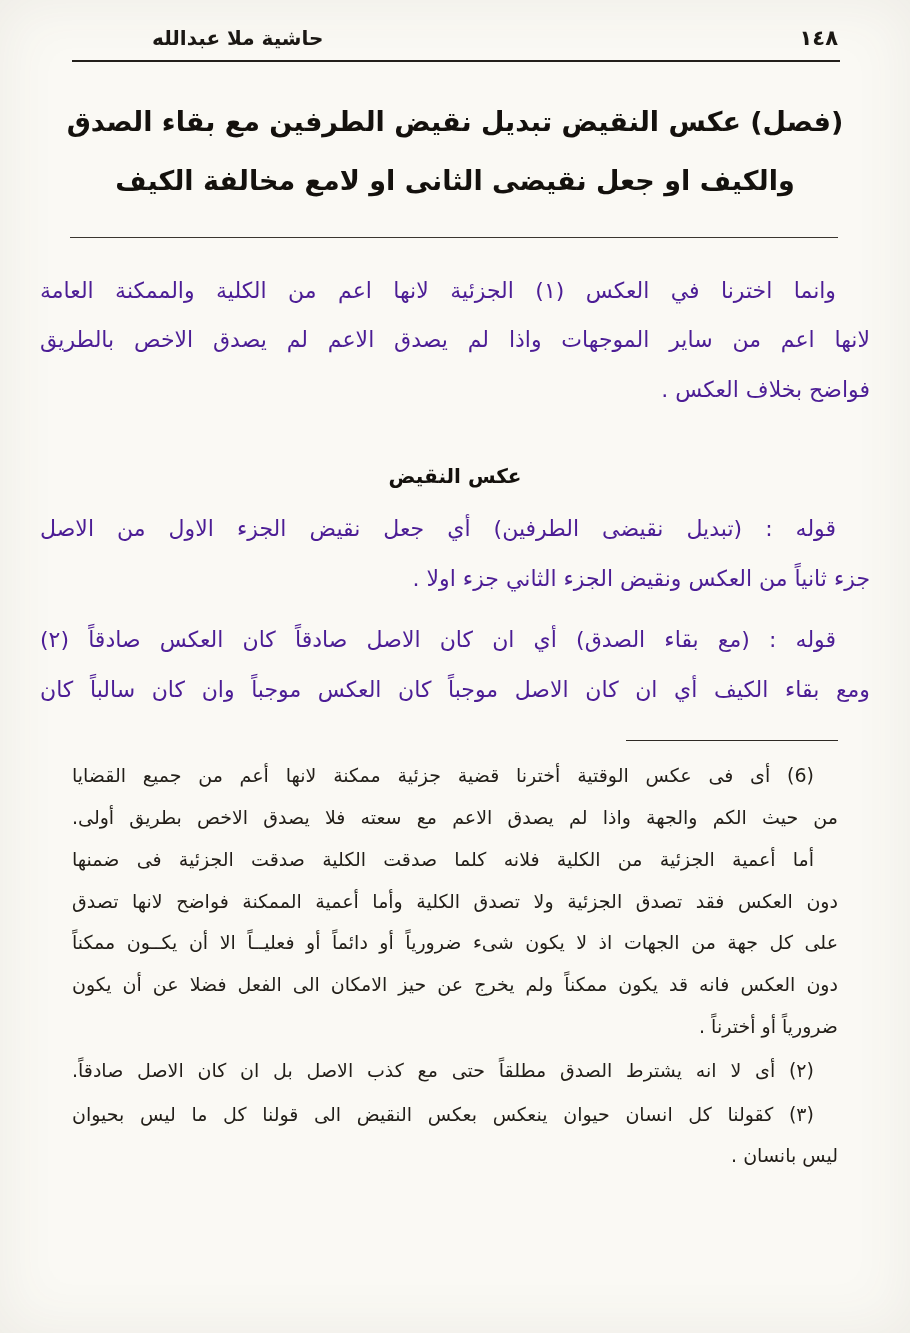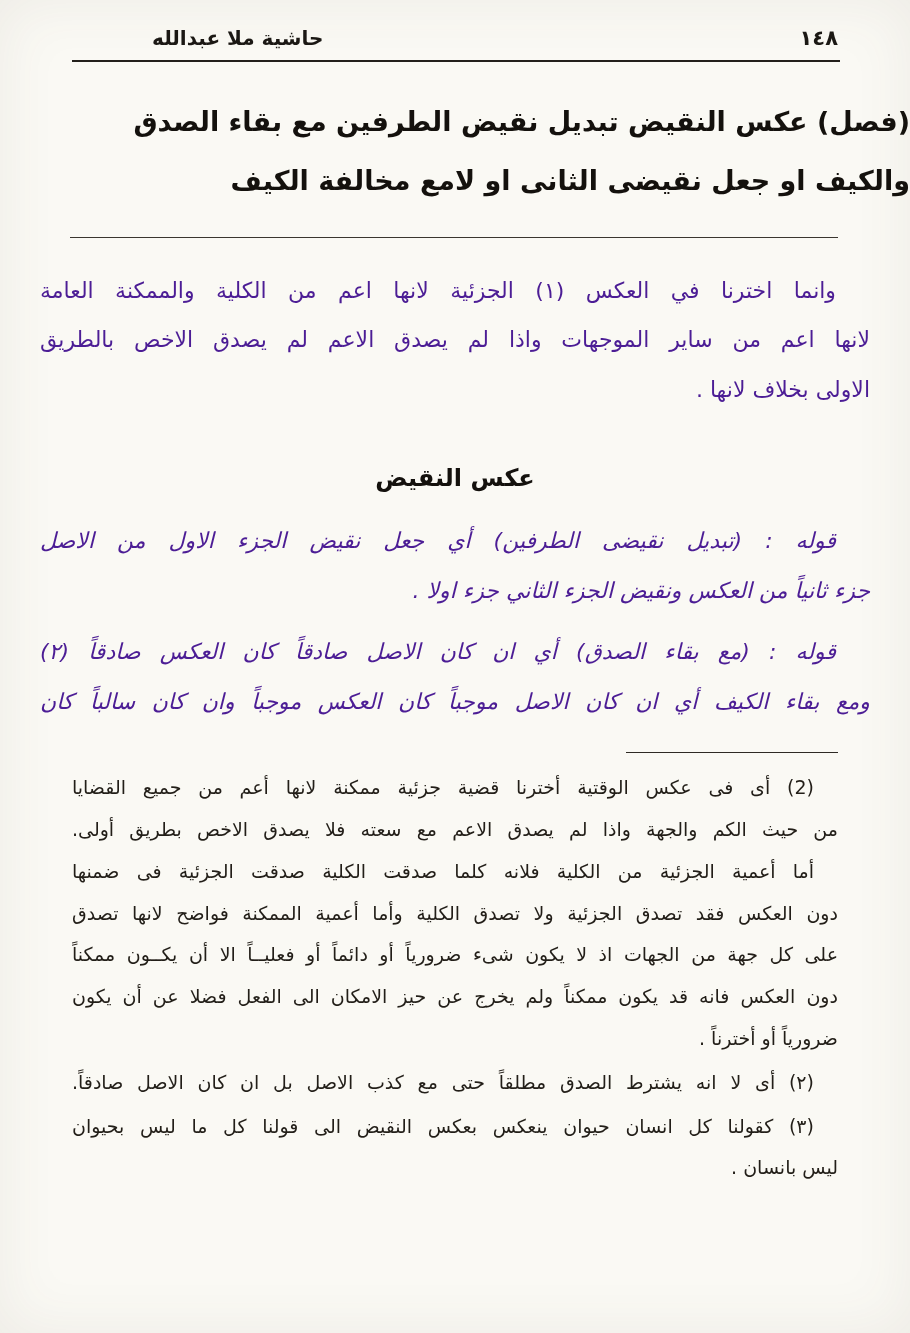--- a/index.html
+++ b/index.html
@@ -40,52 +40,52 @@
   }
   .header-rule {
     height: 2px;
     background: #23201b;
     margin: 2px 70px 0 72px;
   }
 
   
   .chapter-title {
     margin-top: 30px;
-    text-align: right;
+    text-align: center;
     font-weight: bold;
     font-size: 27px;
     line-height: 2.2;
     color: #14110d;
   }
 
   .rule-thin {
     height: 1px;
     background: #3a362f;
     margin: 26px 72px 0 70px;
   }
 
   
   .body-text {
     padding: 0 40px;
     font-size: 22px;
     line-height: 2.25;
     color: #4c1d95;
   }
   .intro { margin-top: 28px; }
-  .para  { margin-top: 12px; font-style: italic; }
+  .para  { margin-top: 12px; }
 
   .ln { min-height: 1em; text-align: right; }
   .jl { text-align: justify; text-align-last: justify; }
   .ind { text-indent: 34px; }
 
   .section-heading {
     text-align: center;
-    font-size: 24px;
+    font-size: 20px;
     font-weight: bold;
-    margin: 50px 0 24px 0;
+    margin: 50px 0 16px 0;
     color: #14110d;
   }
 
   
   .foot-sep {
     width: 212px;
     height: 1px;
     background: #2e2a24;
     margin: 26px 72px 14px auto;
   }
@@ -112,41 +112,41 @@
   <div class="chapter-title">
     <div>(فصل) عكس النقيض تبديل نقيض الطرفين مع بقاء الصدق</div>
     <div>والكيف او جعل نقيضى الثانى او لامع مخالفة الكيف</div>
   </div>
 
   <div class="rule-thin"></div>
 
   <div class="body-text intro">
     <div class="ln jl ind">وانما اخترنا في العكس (١) الجزئية لانها اعم من الكلية والممكنة العامة</div>
     <div class="ln jl">لانها اعم من ساير الموجهات واذا لم يصدق الاعم لم يصدق الاخص بالطريق</div>
-    <div class="ln">الاولى بخلاف لانها .</div>
+    <div class="ln">فواضح بخلاف العكس .</div>
   </div>
 
   <h2 class="section-heading">عكس النقيض</h2>
 
   <div class="body-text para">
     <div class="ln jl ind">قوله : (تبديل نقيضى الطرفين) أي جعل نقيض الجزء الاول من الاصل</div>
     <div class="ln">جزء ثانياً من العكس ونقيض الجزء الثاني جزء اولا .</div>
   </div>
 
   <div class="body-text para">
     <div class="ln jl ind">قوله : (مع بقاء الصدق) أي ان كان الاصل صادقاً كان العكس صادقاً (٢)</div>
     <div class="ln jl">ومع بقاء الكيف أي ان كان الاصل موجباً كان العكس موجباً وان كان سالباً كان</div>
   </div>
 
   <div class="foot-sep"></div>
 
   <div class="footnotes">
 
     <div class="fnote">
-      <div class="ln jl ind">(2) أى فى عكس الوقتية أخترنا قضية جزئية ممكنة لانها أعم من جميع القضايا</div>
+      <div class="ln jl ind">(6) أى فى عكس الوقتية أخترنا قضية جزئية ممكنة لانها أعم من جميع القضايا</div>
       <div class="ln jl">من حيث الكم والجهة واذا لم يصدق الاعم مع سعته فلا يصدق الاخص بطريق أولى.</div>
       <div class="ln jl ind">أما أعمية الجزئية من الكلية فلانه كلما صدقت الكلية صدقت الجزئية فى ضمنها</div>
       <div class="ln jl">دون العكس فقد تصدق الجزئية ولا تصدق الكلية وأما أعمية الممكنة فواضح لانها تصدق</div>
       <div class="ln jl">على كل جهة من الجهات اذ لا يكون شىء ضرورياً أو دائماً أو فعليــاً الا أن يكــون ممكناً</div>
       <div class="ln jl">دون العكس فانه قد يكون ممكناً ولم يخرج عن حيز الامكان الى الفعل فضلا عن أن يكون</div>
       <div class="ln">ضرورياً أو أخترناً .</div>
     </div>
 
     <div class="fnote">
       <div class="ln jl ind">(٢) أى لا انه يشترط الصدق مطلقاً حتى مع كذب الاصل بل ان كان الاصل صادقاً.</div>

